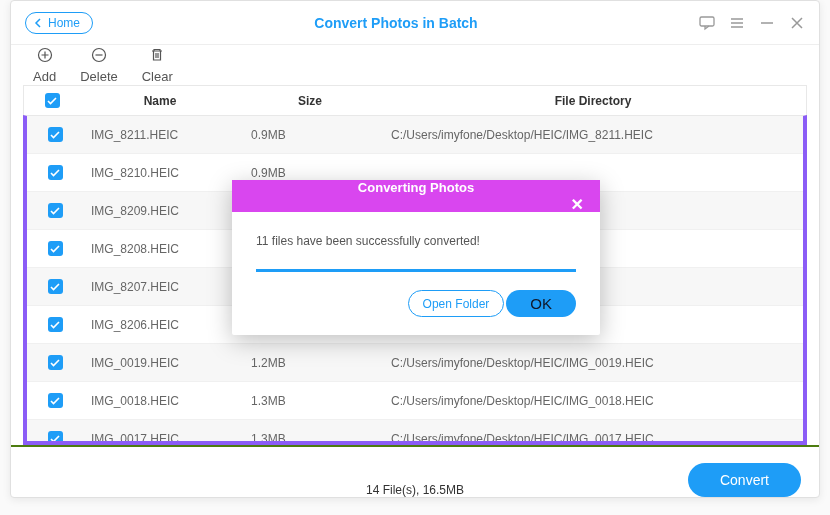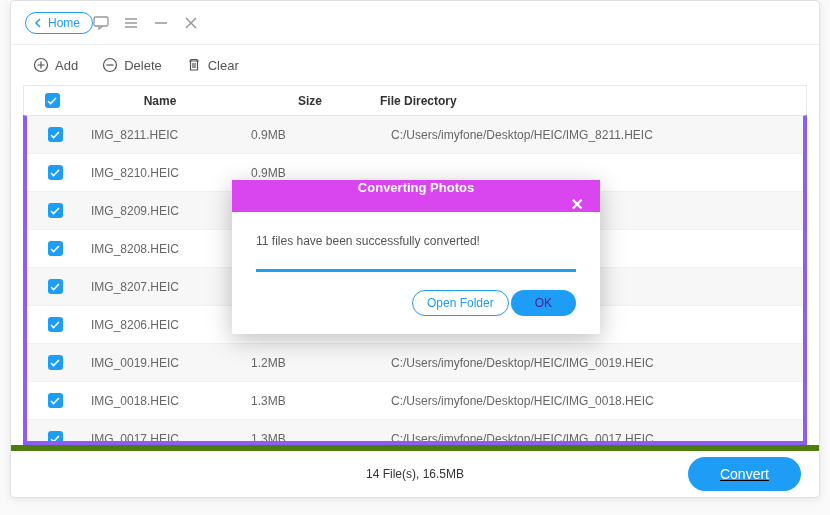--- a/index.html
+++ b/index.html
@@ -5,67 +5,68 @@
 * { box-sizing: border-box; margin: 0; padding: 0; font-family: -apple-system, "Segoe UI", Arial, sans-serif; }
 body { width: 830px; height: 515px; background: #fafafa; position: relative; overflow: hidden; }
 .window { position: absolute; top: 0; left: 10px; width: 810px; height: 498px; background: #fff; border: 1px solid #e0e0e0; border-radius: 4px; box-shadow: 0 2px 8px rgba(0,0,0,0.08); display: flex; flex-direction: column; }
 .titlebar { height: 44px; display: flex; align-items: center; padding: 0 14px; border-bottom: 1px solid #eee; }
 .home-btn { display: flex; align-items: center; gap: 4px; border: 1.5px solid #1e9df7; color: #1e9df7; background: #fff; border-radius: 14px; padding: 3px 12px 3px 8px; font-size: 12px; cursor: pointer; }
 .home-btn svg { width: 10px; height: 10px; }
 .title { flex: 1; text-align: center; color: #1e9df7; font-size: 14px; font-weight: 600; }
 .win-controls { display: flex; gap: 14px; align-items: center; color: #888; }
 .win-controls span { cursor: pointer; display: inline-flex; }
 .toolbar { height: 40px; display: flex; align-items: center; gap: 24px; padding: 0 22px; color: #555; font-size: 13px; }
-.tool { display: flex; align-items: center; gap: 6px; cursor: pointer; }
+.tool { display: flex; align-items: center; gap: 6px; cursor: pointer; flex-direction: column; }
 .tool svg { width: 16px; height: 16px; }
 .table-wrap { flex: 1; overflow: hidden; padding: 0 12px; display: flex; flex-direction: column; }
 .thead { display: flex; align-items: center; height: 30px; border: 1px solid #e8e8e8; border-bottom: none; background: #fff; font-size: 12px; color: #333; font-weight: 600; }
 .col-check { width: 56px; display: flex; justify-content: center; }
 .col-name { width: 160px; text-align: center; }
 .col-size { width: 140px; text-align: center; }
-.col-dir { flex: 1; }
+.col-dir { flex: 1; text-align: center; }
 .tbody { flex: 1; overflow-y: auto; border: 4px solid #8b5cf6; border-top: 1px solid #e8e8e8; }
 .row { display: flex; align-items: center; height: 38px; font-size: 12px; color: #666; border-bottom: 1px solid #f0f0f0; }
 .row:nth-child(odd) { background: #f7f7f7; }
 .row:nth-child(even) { background: #fff; }
 .row .col-name { text-align: left; padding-left: 8px; }
 .row .col-size { text-align: left; padding-left: 8px; }
 .row .col-dir { text-align: left; padding-left: 8px; }
 .chk { width: 15px; height: 15px; background: #1e9df7; border-radius: 3px; display: inline-flex; align-items: center; justify-content: center; }
 .chk svg { width: 10px; height: 8px; }
-.footer { height: 52px; border-top: 6px solid #4d7c0f; display: flex; align-items: center; padding: 0 18px; position: relative; text-decoration: underline; }
+.footer { height: 52px; border-top: 2px solid #4d7c0f; display: flex; align-items: flex-end; padding: 0 18px; position: relative; }
 .footer-info { position: absolute; left: 50%; transform: translateX(-50%); font-size: 12px; color: #333; }
 .convert-btn { margin-left: auto; background: #1e9df7; color: #fff; border: none; border-radius: 18px; padding: 9px 32px; font-size: 14px; cursor: pointer; }
 .modal { position: absolute; top: 180px; left: 232px; width: 368px; background: #fff; border-radius: 2px; box-shadow: 0 6px 24px rgba(0,0,0,0.25); z-index: 10; }
 .modal-head { background: #d946ef; color: #fff; height: 32px; display: flex; align-items: center; padding: 0 16px; font-size: 13px; font-weight: 600; flex-direction: column; }
 .modal-head .close { margin-left: auto; cursor: pointer; font-size: 16px; }
 .modal-body { padding: 22px 24px 18px; }
 .modal-msg { font-size: 12px; color: #555; margin-bottom: 21px; }
 .progress { height: 3px; background: #1e9df7; width: 100%; margin-bottom: 18px; }
 .modal-actions { display: flex; justify-content: flex-end; gap: 2px; }
 .btn-outline { border: 1.5px solid #1e9df7; color: #1e9df7; background: #fff; border-radius: 14px; padding: 5px 14px; font-size: 12px; cursor: pointer; }
-.btn-fill { border: none; background: #1e9df7; color: #4c1d95; border-radius: 14px; padding: 5px 24px; font-size: 12px; cursor: pointer; }
+.btn-fill { border: none; background: #1e9df7; color: #0f172a; border-radius: 14px; padding: 5px 24px; font-size: 15px; cursor: pointer; }
 .watermark { position: absolute; top: 50%; left: 50%; transform: translate(-50%, -55%); z-index: 5; opacity: 0.18; pointer-events: none; text-align: center; color: #666; }
 .watermark .lock { width: 60px; height: 52px; margin: 0 auto 6px; }
 .watermark .txt { font-size: 22px; letter-spacing: 1px; }
 .tbody::-webkit-scrollbar { width: 8px; }
 .tbody::-webkit-scrollbar-thumb { background: #ccc; border-radius: 4px; }
 </style>
 </head>
 <body>
 
 <div class="window">
 
   <div class="titlebar">
     <button class="home-btn">
       <svg viewBox="0 0 10 10">
           <path d="M6 1 L2 5 L6 9" stroke="#1e9df7" stroke-width="1.5" fill="none"></path>
         </svg>
       <span>Home</span>
     </button>
+    <div class="title">Convert Photos in Batch</div>
     <div class="win-controls">
       <span>
           <svg width="16" height="16" viewBox="0 0 16 16">
             <rect x="1" y="2" width="14" height="9" rx="1.5" fill="none" stroke="#999" stroke-width="1.3"></rect>
             <path d="M6 11 L6 14 L10 11" fill="none" stroke="#999" stroke-width="1.3"></path>
           </svg>
         </span>
       <span>
           <svg width="16" height="16" viewBox="0 0 16 16">
             <path d="M2 4h12M2 8h12M2 12h12" stroke="#999" stroke-width="1.5"></path>

